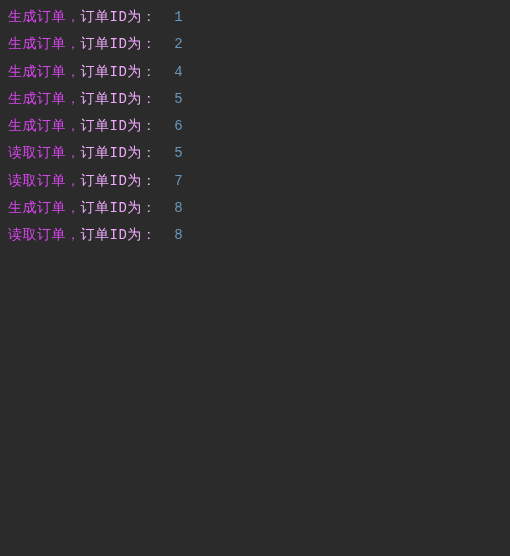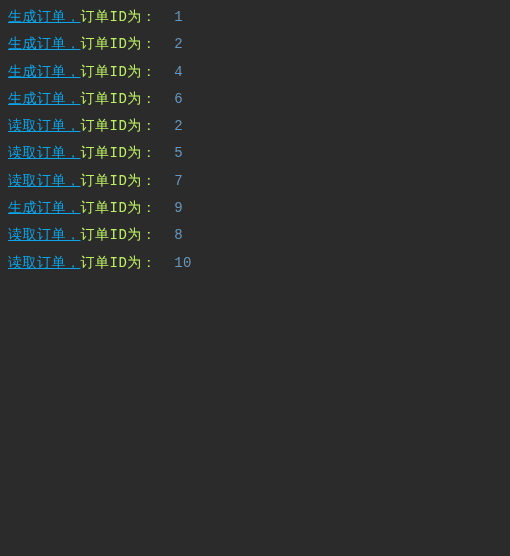--- a/index.html
+++ b/index.html
@@ -14,37 +14,35 @@
       color: #a9b7c6;
       padding: 4px 8px;
       width: 510px;
       line-height: 1.95;
     }
     .log-line {
       white-space: pre;
       letter-spacing: 0.5px;
     }
     .action {
-      color: #0ea5e9;
-      text-decoration: underline;
+      color: #d946ef;
     }
     .id-label {
-      color: #bef264;
+      color: #f0abfc;
     }
     .id-value {
       color: #6897bb;
     }
   </style>
 </head>
 <body>
 
 <div id="console-output">
     <div class="log-line"><span class="action">生成订单</span><span class="action">，</span><span class="id-label">订单ID为</span><span class="id-label">：  </span><span class="id-value">1</span></div>
     <div class="log-line"><span class="action">生成订单</span><span class="action">，</span><span class="id-label">订单ID为</span><span class="id-label">：  </span><span class="id-value">2</span></div>
     <div class="log-line"><span class="action">生成订单</span><span class="action">，</span><span class="id-label">订单ID为</span><span class="id-label">：  </span><span class="id-value">4</span></div>
+    <div class="log-line"><span class="action">生成订单</span><span class="action">，</span><span class="id-label">订单ID为</span><span class="id-label">：  </span><span class="id-value">5</span></div>
     <div class="log-line"><span class="action">生成订单</span><span class="action">，</span><span class="id-label">订单ID为</span><span class="id-label">：  </span><span class="id-value">6</span></div>
-    <div class="log-line"><span class="action">读取订单</span><span class="action">，</span><span class="id-label">订单ID为</span><span class="id-label">：  </span><span class="id-value">2</span></div>
     <div class="log-line"><span class="action">读取订单</span><span class="action">，</span><span class="id-label">订单ID为</span><span class="id-label">：  </span><span class="id-value">5</span></div>
     <div class="log-line"><span class="action">读取订单</span><span class="action">，</span><span class="id-label">订单ID为</span><span class="id-label">：  </span><span class="id-value">7</span></div>
-    <div class="log-line"><span class="action">生成订单</span><span class="action">，</span><span class="id-label">订单ID为</span><span class="id-label">：  </span><span class="id-value">9</span></div>
+    <div class="log-line"><span class="action">生成订单</span><span class="action">，</span><span class="id-label">订单ID为</span><span class="id-label">：  </span><span class="id-value">8</span></div>
     <div class="log-line"><span class="action">读取订单</span><span class="action">，</span><span class="id-label">订单ID为</span><span class="id-label">：  </span><span class="id-value">8</span></div>
-    <div class="log-line"><span class="action">读取订单</span><span class="action">，</span><span class="id-label">订单ID为</span><span class="id-label">：  </span><span class="id-value">10</span></div>
   </div>
 
 </body></html>

